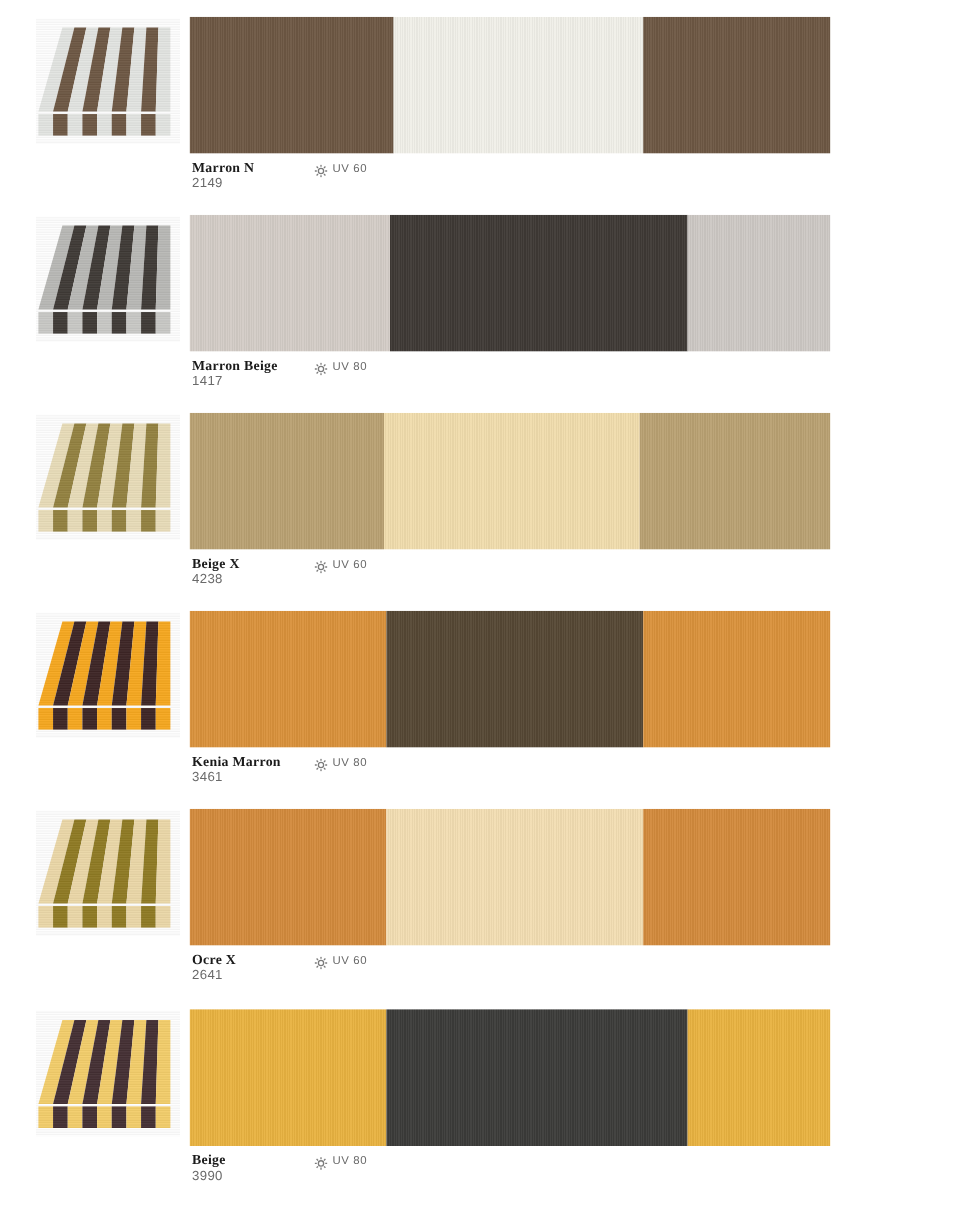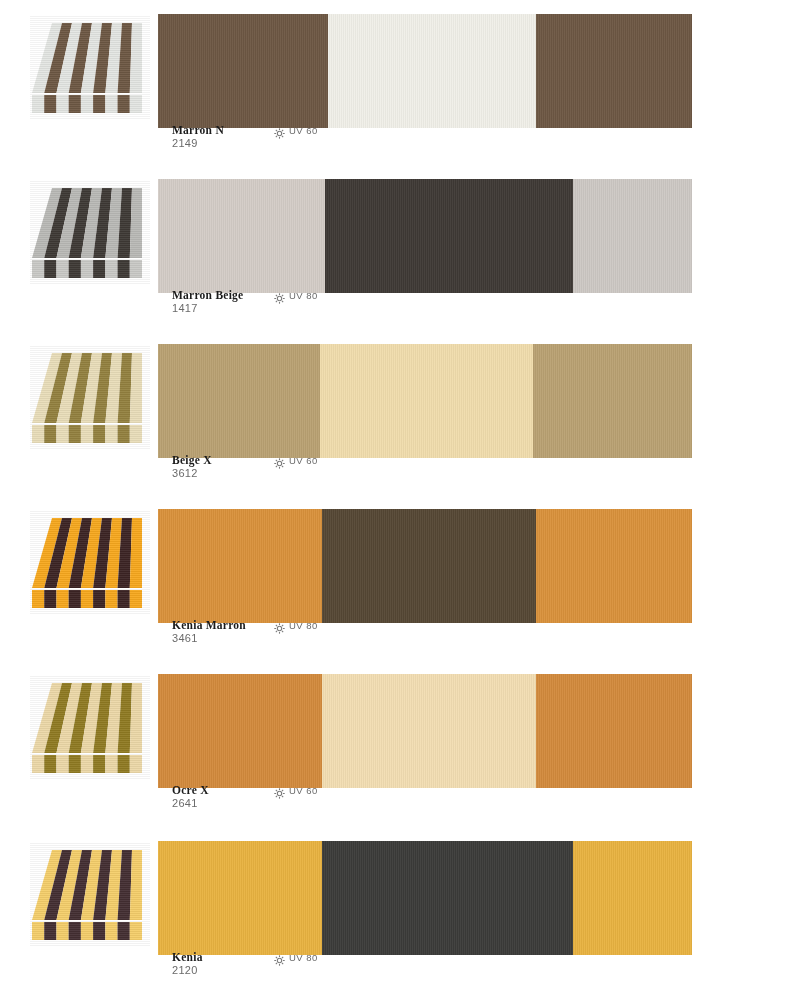--- a/index.html
+++ b/index.html
@@ -79,24 +79,23 @@
         rgba(0,0,0,0.045) 1px,
         rgba(0,0,0,0.045) 2px
       );
     opacity: 0.85;
   }
 
   
   .caption {
     position: absolute;
     left: 160px;
-    top: 124px;
+    top: 134px;
     width: 540px;
     height: 32px;
-    margin-left: 12px;
   }
   .caption-name {
     position: absolute;
     left: 0;
     top: 0;
     font-family: "Liberation Serif", serif;
     font-weight: bold;
     font-size: 11.5px;
     letter-spacing: 0.25px;
     color: #1b1b1b;
@@ -293,21 +292,21 @@
       <div class="swatch-cell">
         <div class="swatch">
           <div class="swatch-stripe" style="left: 0%; width: 30.3%; background: rgb(185, 161, 114);"></div>
           <div class="swatch-stripe" style="left: 30.3%; width: 40%; background: rgb(240, 220, 172);"></div>
           <div class="swatch-stripe" style="left: 70.3%; width: 29.7%; background: rgb(185, 161, 114);"></div>
           <div class="swatch-texture"></div>
         </div>
       </div>
       <div class="caption">
         <div class="caption-name">Beige X</div>
-        <div class="caption-code">3612</div>
+        <div class="caption-code">4238</div>
         <div class="caption-uv">
           <span class="uv-icon"><svg viewBox="0 0 11 11" width="11" height="11" xmlns="http://www.w3.org/2000/svg">
               <circle cx="5.5" cy="5.5" r="2.2" fill="none" stroke="#7b7b7b" stroke-width="1.1"></circle>
               <line x1="9.00" y1="5.50" x2="10.70" y2="5.50" stroke="#7b7b7b" stroke-width="1.1" stroke-linecap="butt"></line>
               <line x1="7.97" y1="7.97" x2="9.18" y2="9.18" stroke="#7b7b7b" stroke-width="1.1" stroke-linecap="butt"></line>
               <line x1="5.50" y1="9.00" x2="5.50" y2="10.70" stroke="#7b7b7b" stroke-width="1.1" stroke-linecap="butt"></line>
               <line x1="3.03" y1="7.97" x2="1.82" y2="9.18" stroke="#7b7b7b" stroke-width="1.1" stroke-linecap="butt"></line>
               <line x1="2.00" y1="5.50" x2="0.30" y2="5.50" stroke="#7b7b7b" stroke-width="1.1" stroke-linecap="butt"></line>
               <line x1="3.03" y1="3.03" x2="1.82" y2="1.82" stroke="#7b7b7b" stroke-width="1.1" stroke-linecap="butt"></line>
               <line x1="5.50" y1="2.00" x2="5.50" y2="0.30" stroke="#7b7b7b" stroke-width="1.1" stroke-linecap="butt"></line>
@@ -463,22 +462,22 @@
       </div>
       <div class="swatch-cell">
         <div class="swatch">
           <div class="swatch-stripe" style="left: 0%; width: 30.7%; background: rgb(232, 178, 64);"></div>
           <div class="swatch-stripe" style="left: 30.7%; width: 47%; background: rgb(59, 59, 57);"></div>
           <div class="swatch-stripe" style="left: 77.7%; width: 22.3%; background: rgb(232, 178, 64);"></div>
           <div class="swatch-texture"></div>
         </div>
       </div>
       <div class="caption">
-        <div class="caption-name">Kenia</div>
-        <div class="caption-code">2120</div>
+        <div class="caption-name">Beige</div>
+        <div class="caption-code">3990</div>
         <div class="caption-uv">
           <span class="uv-icon"><svg viewBox="0 0 11 11" width="11" height="11" xmlns="http://www.w3.org/2000/svg">
               <circle cx="5.5" cy="5.5" r="2.2" fill="none" stroke="#7b7b7b" stroke-width="1.1"></circle>
               <line x1="9.00" y1="5.50" x2="10.70" y2="5.50" stroke="#7b7b7b" stroke-width="1.1" stroke-linecap="butt"></line>
               <line x1="7.97" y1="7.97" x2="9.18" y2="9.18" stroke="#7b7b7b" stroke-width="1.1" stroke-linecap="butt"></line>
               <line x1="5.50" y1="9.00" x2="5.50" y2="10.70" stroke="#7b7b7b" stroke-width="1.1" stroke-linecap="butt"></line>
               <line x1="3.03" y1="7.97" x2="1.82" y2="9.18" stroke="#7b7b7b" stroke-width="1.1" stroke-linecap="butt"></line>
               <line x1="2.00" y1="5.50" x2="0.30" y2="5.50" stroke="#7b7b7b" stroke-width="1.1" stroke-linecap="butt"></line>
               <line x1="3.03" y1="3.03" x2="1.82" y2="1.82" stroke="#7b7b7b" stroke-width="1.1" stroke-linecap="butt"></line>
               <line x1="5.50" y1="2.00" x2="5.50" y2="0.30" stroke="#7b7b7b" stroke-width="1.1" stroke-linecap="butt"></line>

